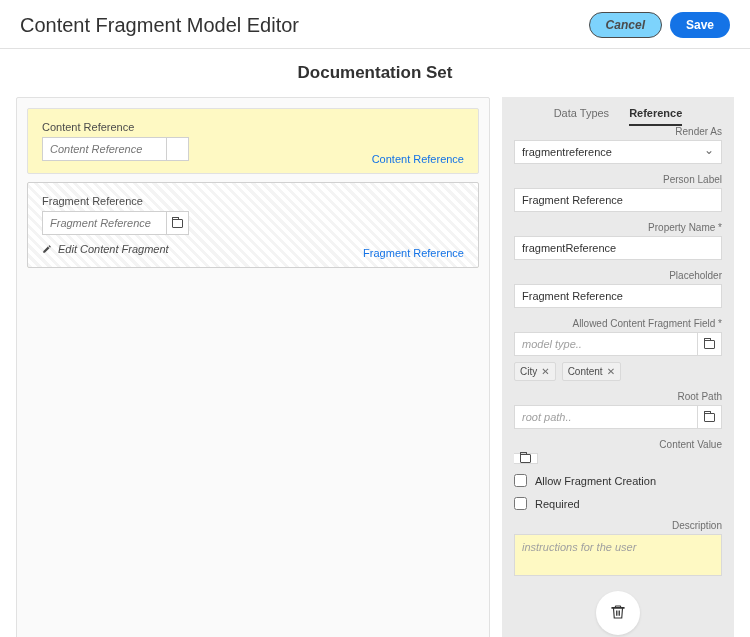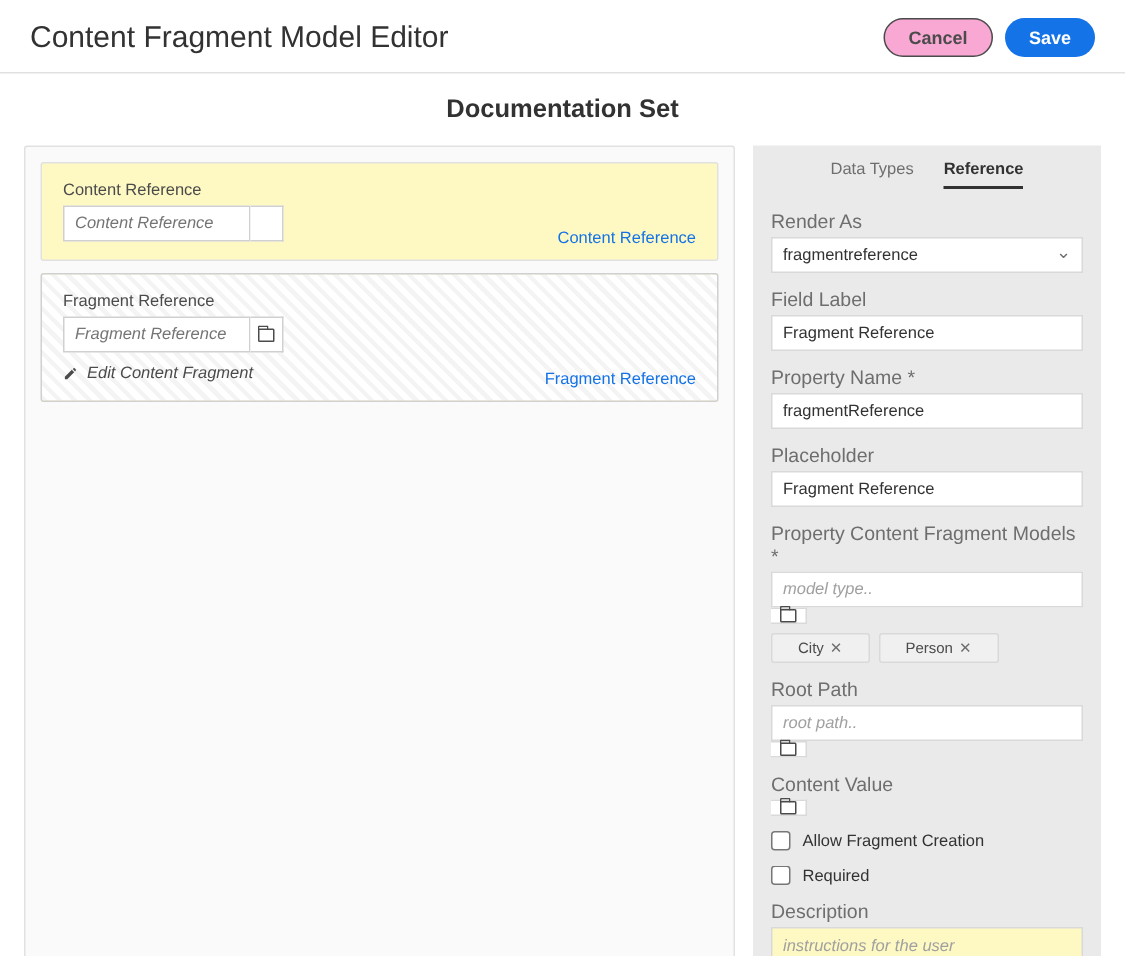--- a/index.html
+++ b/index.html
@@ -1,53 +1,53 @@
 <!DOCTYPE html>
 <html><head>
 <meta charset="utf-8">
 <style>
 * { box-sizing: border-box; margin: 0; padding: 0; }
 body { font-family: -apple-system, BlinkMacSystemFont, "Segoe UI", Arial, sans-serif; font-size: 13px; color: #323232; background: #fff; width: 750px; }
 .header { display: flex; align-items: center; justify-content: space-between; padding: 12px 20px 10px; border-bottom: 1px solid #e1e1e1; }
 .header h1 { font-size: 20px; font-weight: 300; color: #323232; }
 .header-actions { display: flex; gap: 8px; }
 .btn { font-size: 12px; padding: 5px 16px; border-radius: 14px; cursor: pointer; border: none; font-weight: 600; }
-.btn-cancel { background: #f9a8d4; border: 1.5px solid #4b4b4b; color: #4b4b4b; }
+.btn-cancel { background: #7dd3fc; border: 1.5px solid #4b4b4b; color: #4b4b4b; font-style: italic; }
 .btn-save { background: #1473e6; color: #fff; }
 .subtitle { text-align: center; font-size: 17px; font-weight: 600; padding: 14px 0; }
 .main { display: flex; padding: 0 16px 16px 16px; gap: 12px; }
 .canvas { flex: 1; border: 1px solid #e1e1e1; border-radius: 2px; padding: 10px; background: #fafafa; min-height: 520px; }
 .field-card { background: #fef9c3; border: 1px solid #e1e1e1; border-radius: 2px; padding: 12px 14px; margin-bottom: 8px; position: relative; }
 .field-card.selected { background-image: repeating-linear-gradient(45deg, #f4f4f4 0, #f4f4f4 3px, #fff 3px, #fff 7px); border: 1px solid #d0d0d0; }
 .field-label { font-size: 11px; color: #4b4b4b; margin-bottom: 4px; display: block; }
 .field-input-row { display: flex; gap: 0; }
 .field-input { border: 1px solid #d0d0d0; font-size: 11px; padding: 5px 7px; color: #909090; font-style: italic; background: #fff; width: 125px; }
 .field-input-btn { border: 1px solid #d0d0d0; border-left: none; width: 22px; background: #fff; display: flex; align-items: center; justify-content: center; }
 .folder-icon { width: 11px; height: 9px; border: 1px solid #4b4b4b; border-radius: 0 1px 1px 1px; position: relative; display: inline-block; }
 .folder-icon::before { content: ""; position: absolute; top: -3px; left: -1px; width: 5px; height: 2px; border: 1px solid #4b4b4b; border-bottom: none; border-radius: 1px 1px 0 0; }
 .type-tag { position: absolute; right: 14px; bottom: 8px; font-size: 11px; color: #1473e6; }
 .edit-link { display: flex; align-items: center; gap: 6px; font-size: 11px; color: #4b4b4b; margin-top: 8px; font-style: italic; }
 .pencil-icon { width: 10px; height: 10px; display: inline-block; }
 .pencil-icon svg { width: 100%; height: 100%; }
 .sidepanel { width: 232px; background: #eaeaea; padding: 10px 12px 16px; }
-.tabs { display: flex; justify-content: center; gap: 20px; margin-bottom: 14px; }
+.tabs { display: flex; justify-content: center; gap: 20px; }
 .tab { font-size: 11px; color: #6e6e6e; padding-bottom: 5px; cursor: pointer; }
 .tab.active { color: #323232; font-weight: 600; border-bottom: 2px solid #323232; }
 .prop-group { margin-bottom: 10px; }
-.prop-label { font-size: 13px; color: #6e6e6e; margin-bottom: 3px; display: block; }
+.prop-label { font-size: 10px; color: #6e6e6e; margin-bottom: 3px; display: block; text-align: right; }
 .prop-input, .prop-select { width: 100%; border: 1px solid #d9d9d9; background: #fff; font-size: 11px; padding: 5px 7px; color: #323232; font-family: inherit; }
 .prop-input::placeholder { color: #a0a0a0; font-style: italic; }
 .prop-select-wrap { position: relative; }
 .prop-select-wrap::after { content: "⌄"; position: absolute; right: 8px; top: 3px; font-size: 12px; color: #6e6e6e; pointer-events: none; }
 .prop-select { appearance: none; -webkit-appearance: none; }
-.input-with-btn { display: flex; flex-direction: column; }
+.input-with-btn { display: flex; }
 .input-with-btn .prop-input { flex: 1; }
 .input-btn { width: 24px; border: 1px solid #d9d9d9; border-left: none; background: #fff; display: flex; align-items: center; justify-content: center; cursor: pointer; }
 .tags { display: flex; gap: 6px; margin-top: 6px; }
-.tag { background: #f0f0f0; border: 1px solid #d9d9d9; border-radius: 2px; font-size: 10px; padding: 3px 17px; display: flex; align-items: center; gap: 4px; color: #4b4b4b; }
+.tag { background: #f0f0f0; border: 1px solid #d9d9d9; border-radius: 2px; font-size: 10px; padding: 3px 5px; display: flex; align-items: center; gap: 4px; color: #4b4b4b; }
 .tag-x { font-size: 10px; color: #6e6e6e; cursor: pointer; }
 .checkbox-row { display: flex; align-items: center; gap: 8px; margin-bottom: 10px; }
 .checkbox-row input[type="checkbox"] { width: 13px; height: 13px; }
 .checkbox-row label { font-size: 11px; color: #323232; }
 .textarea { width: 100%; min-height: 42px; border: 1px solid #d9d9d9; background: #fef9c3; font-size: 11px; padding: 6px 7px; font-family: inherit; resize: none; }
 .textarea::placeholder { color: #a0a0a0; font-style: italic; }
 .delete-zone { display: flex; justify-content: center; margin-top: 12px; }
 .delete-btn { width: 44px; height: 44px; border-radius: 50%; background: #fff; border: none; display: flex; align-items: center; justify-content: center; cursor: pointer; box-shadow: 0 1px 3px rgba(0,0,0,0.1); }
 .delete-btn svg { width: 18px; height: 18px; }
 </style>
@@ -106,49 +106,49 @@
     <div class="prop-group">
       <span class="prop-label">Render As</span>
       <div class="prop-select-wrap">
         <select class="prop-select">
           <option>fragmentreference</option>
         </select>
       </div>
     </div>
 
     <div class="prop-group">
-      <span class="prop-label">Field Label</span>
+      <span class="prop-label">Person Label</span>
       <input class="prop-input" value="Fragment Reference" style="">
     </div>
 
     <div class="prop-group">
       <span class="prop-label">Property Name *</span>
       <input class="prop-input" value="fragmentReference" style="">
     </div>
 
     <div class="prop-group">
       <span class="prop-label">Placeholder</span>
       <input class="prop-input" value="Fragment Reference" style="">
     </div>
 
     <div class="prop-group">
-      <span class="prop-label">Property Content Fragment Models *</span>
+      <span class="prop-label">Allowed Content Fragment Field *</span>
       <div class="input-with-btn">
         <input class="prop-input" placeholder="model type.." style="">
         <div class="input-btn">
           <span class="folder-icon"></span>
         </div>
       </div>
       <div class="tags">
         <div class="tag">
           <span>City</span>
           <span class="tag-x">✕</span>
         </div>
         <div class="tag">
-          <span>Person</span>
+          <span>Content</span>
           <span class="tag-x">✕</span>
         </div>
       </div>
     </div>
 
     <div class="prop-group">
       <span class="prop-label">Root Path</span>
       <div class="input-with-btn">
         <input class="prop-input" placeholder="root path.." style="">
         <div class="input-btn">

